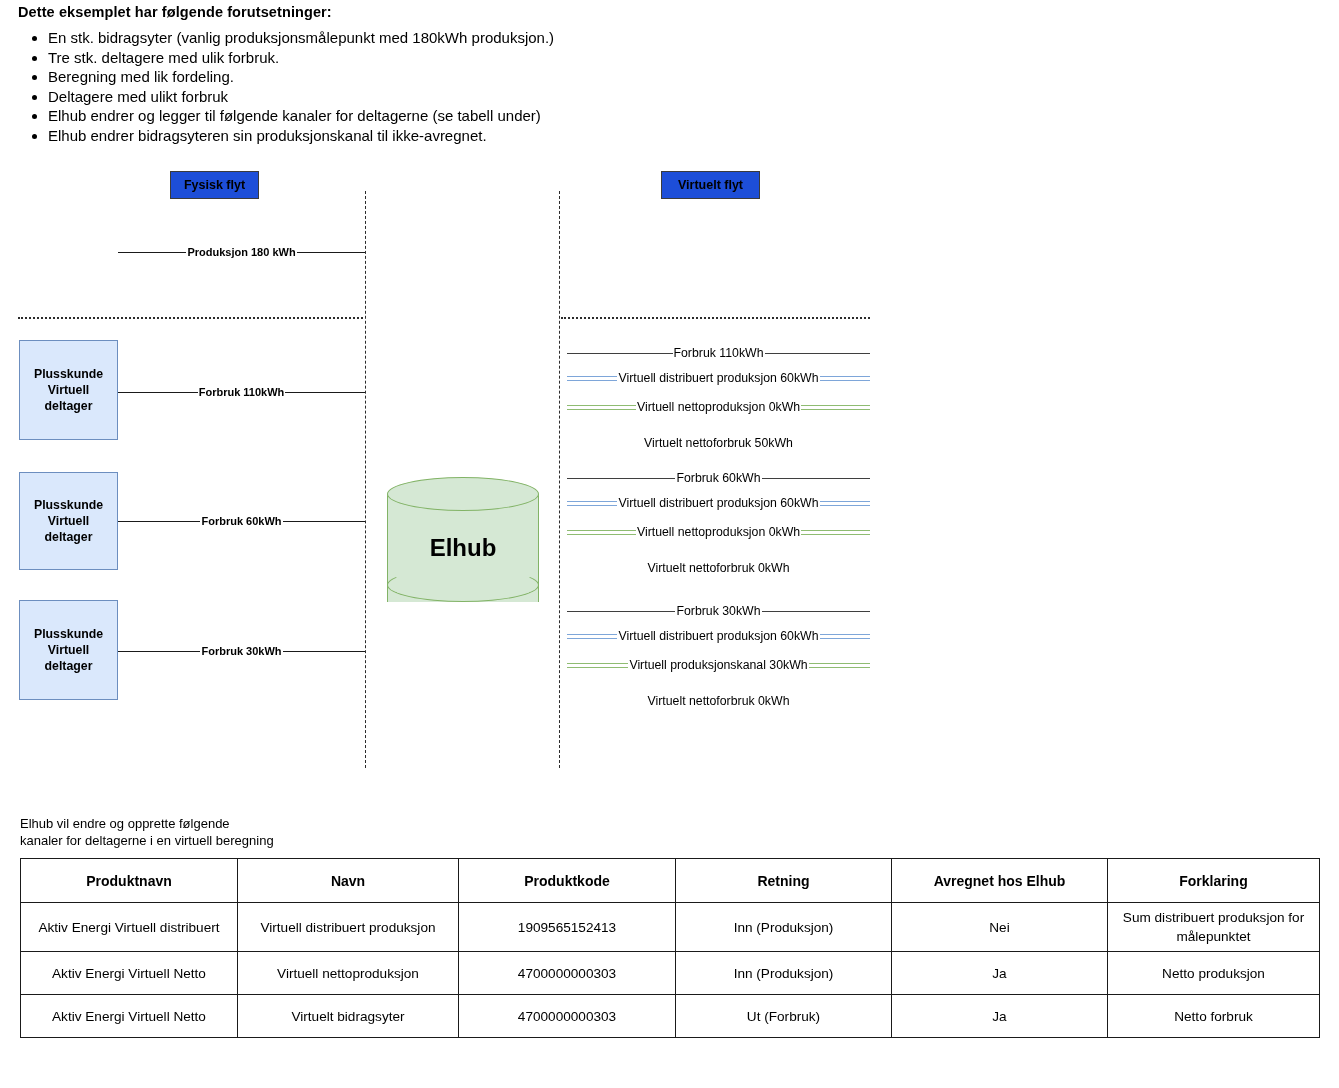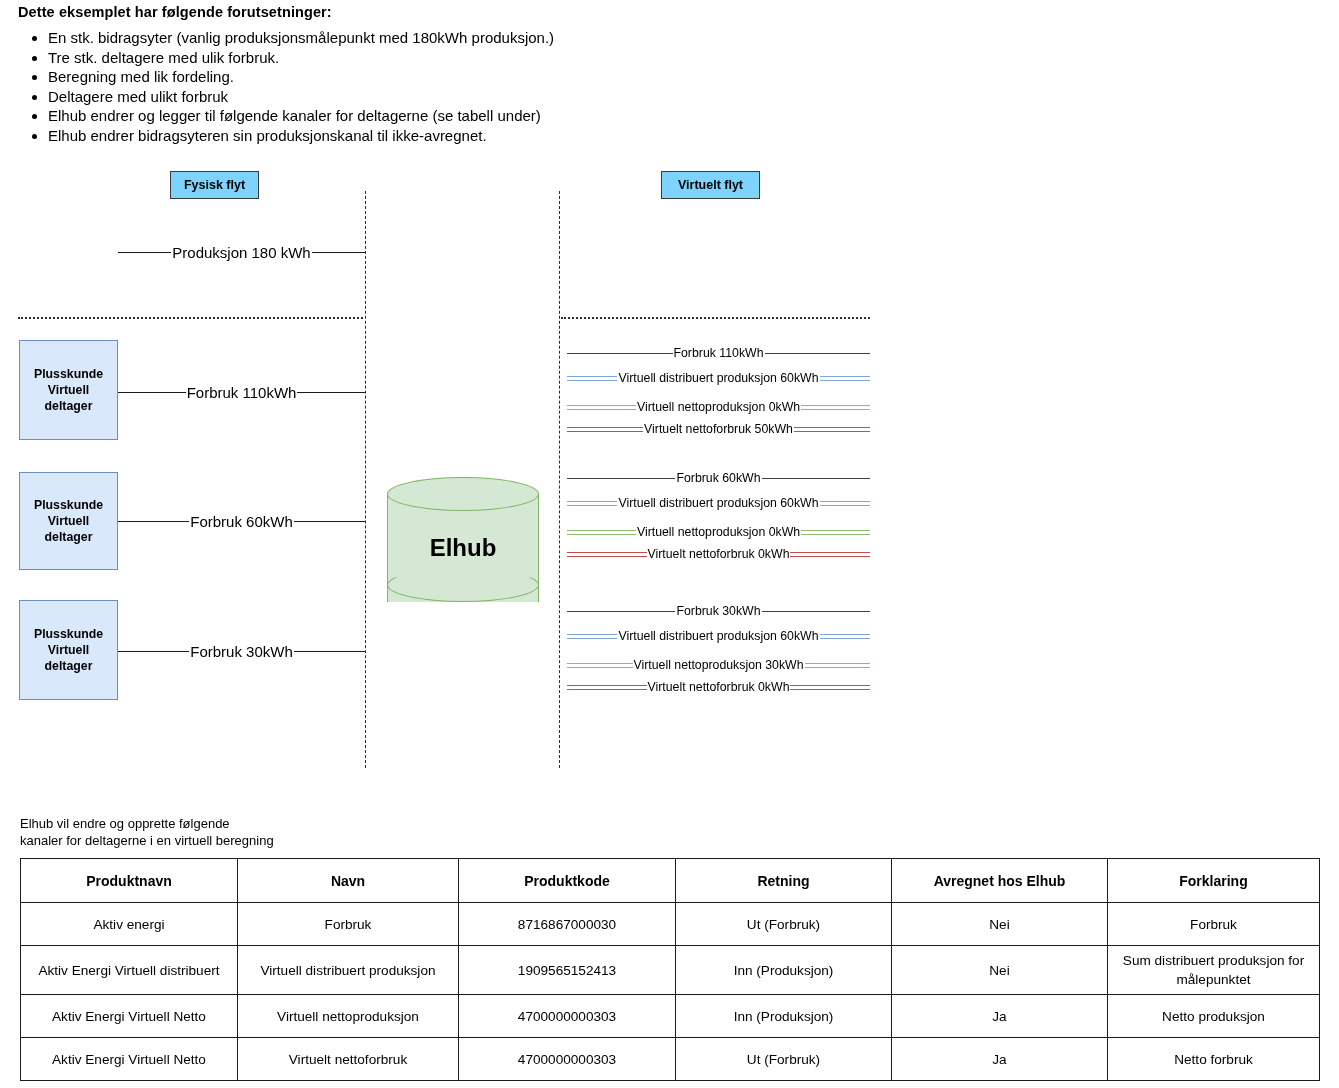--- a/index.html
+++ b/index.html
@@ -15,21 +15,21 @@
   
   #intro{position:absolute;left:18px;top:4px;width:900px;}
   #intro-title{font-size:14.5px;font-weight:bold;letter-spacing:0.1px;}
   #intro-list{margin:8px 0 0 0;padding-left:30px;list-style-type:disc;}
   #intro-list li{font-size:15px;line-height:19.6px;}
 
   
   #diagram{position:absolute;left:0;top:160px;width:1339px;height:645px;}
 
   .flow-tag{
-    position:absolute;border:1.6px solid #3b3b3b;background:#7dd3fc;
+    position:absolute;border:1.6px solid #3b3b3b;background:#1d4ed8;
     font-size:12.5px;font-weight:bold;text-align:center;
     display:flex;align-items:center;justify-content:center;
     box-sizing:border-box;
   }
   #tag-fysisk{left:170px;top:11px;width:89px;height:28px;}
   #tag-virtuell{left:661px;top:11px;width:99px;height:28px;}
 
   .node{
     position:absolute;box-sizing:border-box;
     display:flex;align-items:center;justify-content:center;
@@ -43,21 +43,21 @@
   #node-deltager-2{left:19px;top:312px;width:99px;height:98px;}
   #node-deltager-3{left:19px;top:440px;width:99px;height:100px;}
 
   
   .phys-flow{
     position:absolute;left:118px;width:247px;height:18px;
     display:flex;align-items:center;
   }
   .phys-flow .seg{flex:1 1 auto;height:0;border-top:1.5px solid #1a1a1a;}
   .phys-flow .lbl{
-    font-size:15px;font-weight:normal;white-space:nowrap;padding:0 1px;
+    font-size:11px;font-weight:bold;white-space:nowrap;padding:0 1px;
     background:#ffffff;line-height:13px;
   }
   #phys-1{top:83px;}
   #phys-2{top:223px;}
   #phys-3{top:352px;}
   #phys-4{top:482px;}
 
   
   .vsep{
     position:absolute;top:31px;height:577px;width:0;
@@ -109,21 +109,21 @@
     font-size:12.3px;white-space:nowrap;padding:0 1px;line-height:13px;background:#fff;
   }
   .vrow.black .seg{border-top:1.6px solid #3f3f3f;}
   .vrow.blue  .seg{border-top:1.5px solid #7ea6d9;border-bottom:1.5px solid #7ea6d9;height:3px;}
   .vrow.green .seg{border-top:1.5px solid #8fbc72;border-bottom:1.5px solid #8fbc72;height:3px;}
   .vrow.red   .seg{border-top:1.5px solid #c0504d;border-bottom:1.5px solid #c0504d;height:3px;}
 
   .vrow.r0{top:0px;}
   .vrow.r1{top:25px;}
   .vrow.r2{top:54px;}
-  .vrow.r3{top:76px;}
+  .vrow.r3{top:90px;flex-direction:column;}
 
   
   #table-block{position:absolute;left:20px;top:815px;width:1300px;}
   #table-caption{font-size:13px;font-weight:normal;line-height:17px;margin-bottom:9px;}
   table{border-collapse:collapse;width:1299px;table-layout:fixed;}
   table, th, td{border:1.5px solid #1a1a1a;padding-left:48px;}
   th{
     font-size:14px;font-weight:bold;text-align:center;
     height:44px;padding:2px 6px;box-sizing:border-box;
   }
@@ -251,21 +251,21 @@
         <span class="lbl">Forbruk 30kWh</span>
         <span class="seg"></span>
       </div>
       <div class="vrow r1 blue">
         <span class="seg"></span>
         <span class="lbl">Virtuell distribuert produksjon 60kWh</span>
         <span class="seg"></span>
       </div>
       <div class="vrow r2 green">
         <span class="seg"></span>
-        <span class="lbl">Virtuell nettoproduksjon 30kWh</span>
+        <span class="lbl">Virtuell produksjonskanal 30kWh</span>
         <span class="seg"></span>
       </div>
       <div class="vrow r3 red">
         <span class="seg"></span>
         <span class="lbl">Virtuelt nettoforbruk 0kWh</span>
         <span class="seg"></span>
       </div>
     </div>
 
 </section>
@@ -286,46 +286,38 @@
           <th>Produktnavn</th>
           <th>Navn</th>
           <th>Produktkode</th>
           <th>Retning</th>
           <th>Avregnet hos Elhub</th>
           <th>Forklaring</th>
         </tr>
     </thead>
     <tbody>
         <tr>
-          <td>Aktiv energi</td>
-          <td>Forbruk</td>
-          <td>8716867000030</td>
-          <td>Ut (Forbruk)</td>
-          <td>Nei</td>
-          <td>Forbruk</td>
-        </tr>
-        <tr>
           <td>Aktiv Energi Virtuell distribuert</td>
           <td>Virtuell distribuert produksjon</td>
           <td>1909565152413</td>
           <td>Inn (Produksjon)</td>
           <td>Nei</td>
           <td>Sum distribuert produksjon for målepunktet</td>
         </tr>
         <tr>
           <td>Aktiv Energi Virtuell Netto</td>
           <td>Virtuell nettoproduksjon</td>
           <td>4700000000303</td>
           <td>Inn (Produksjon)</td>
           <td>Ja</td>
           <td>Netto produksjon</td>
         </tr>
         <tr>
           <td>Aktiv Energi Virtuell Netto</td>
-          <td>Virtuelt nettoforbruk</td>
+          <td>Virtuelt bidragsyter</td>
           <td>4700000000303</td>
           <td>Ut (Forbruk)</td>
           <td>Ja</td>
           <td>Netto forbruk</td>
         </tr>
       </tbody>
   </table>
 </section>
 
 </body></html>

